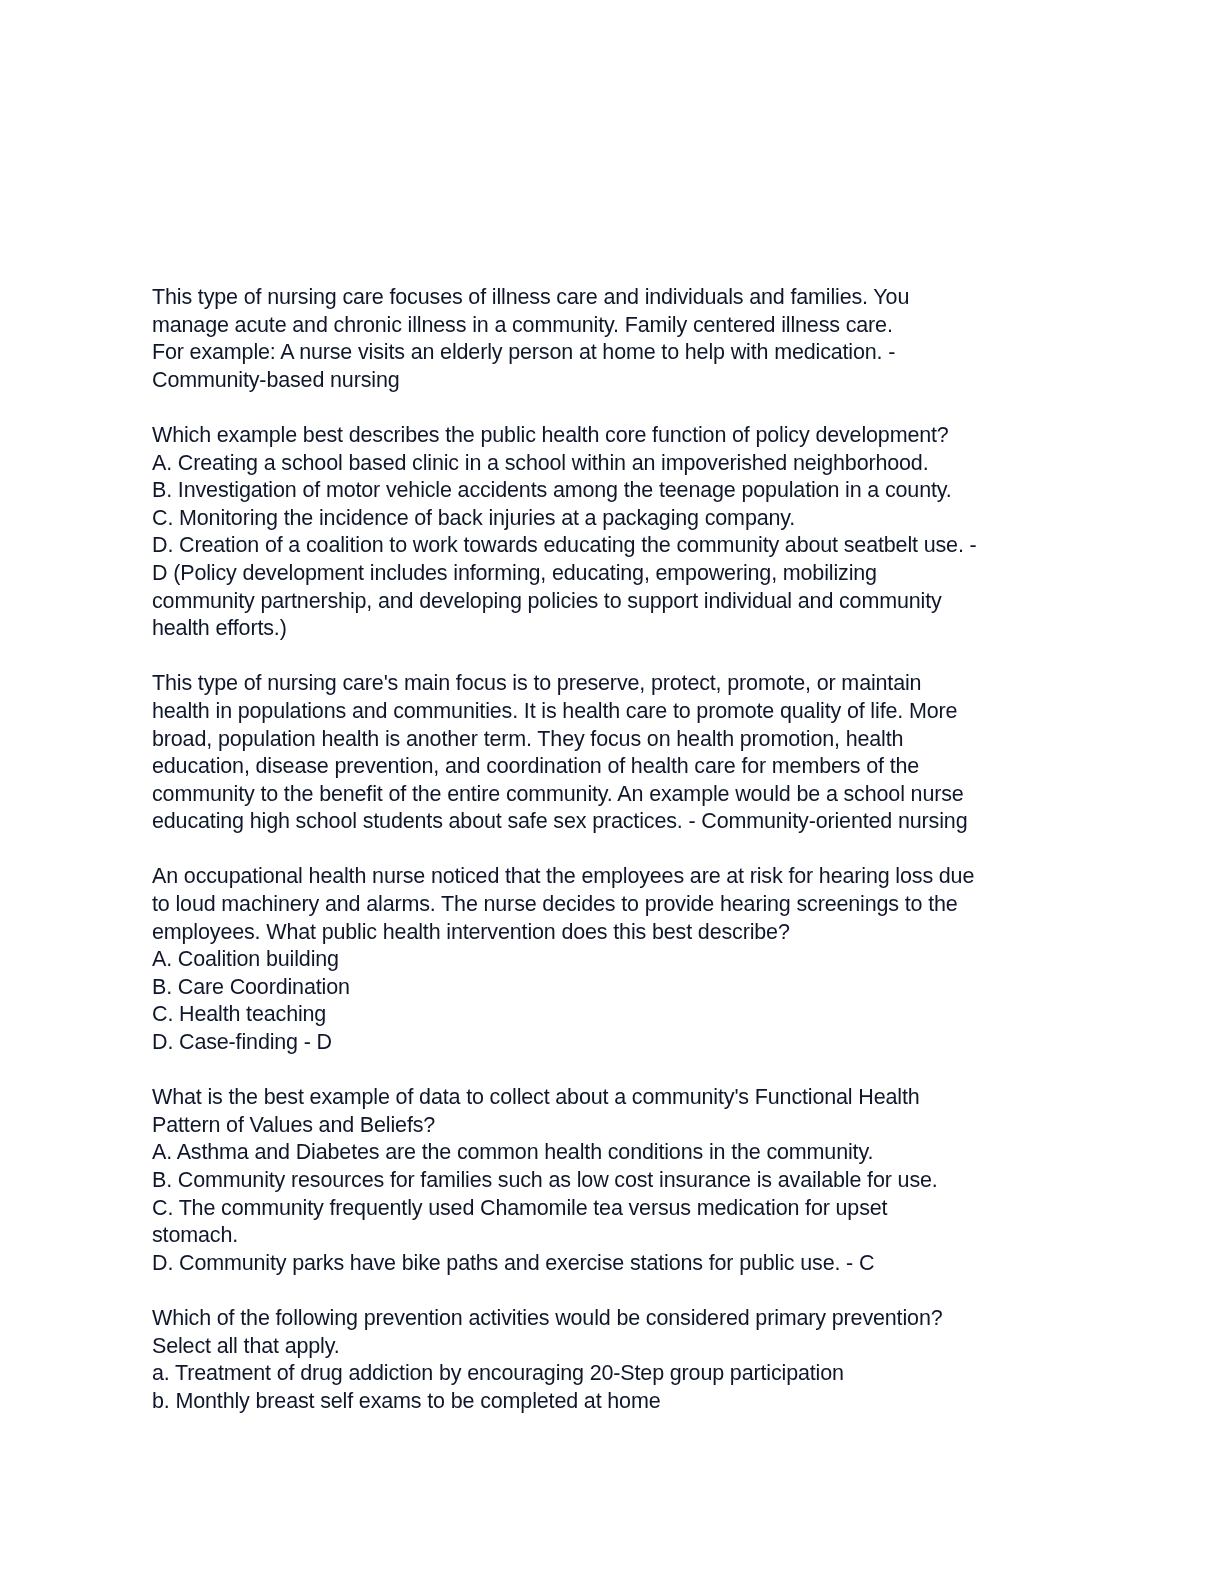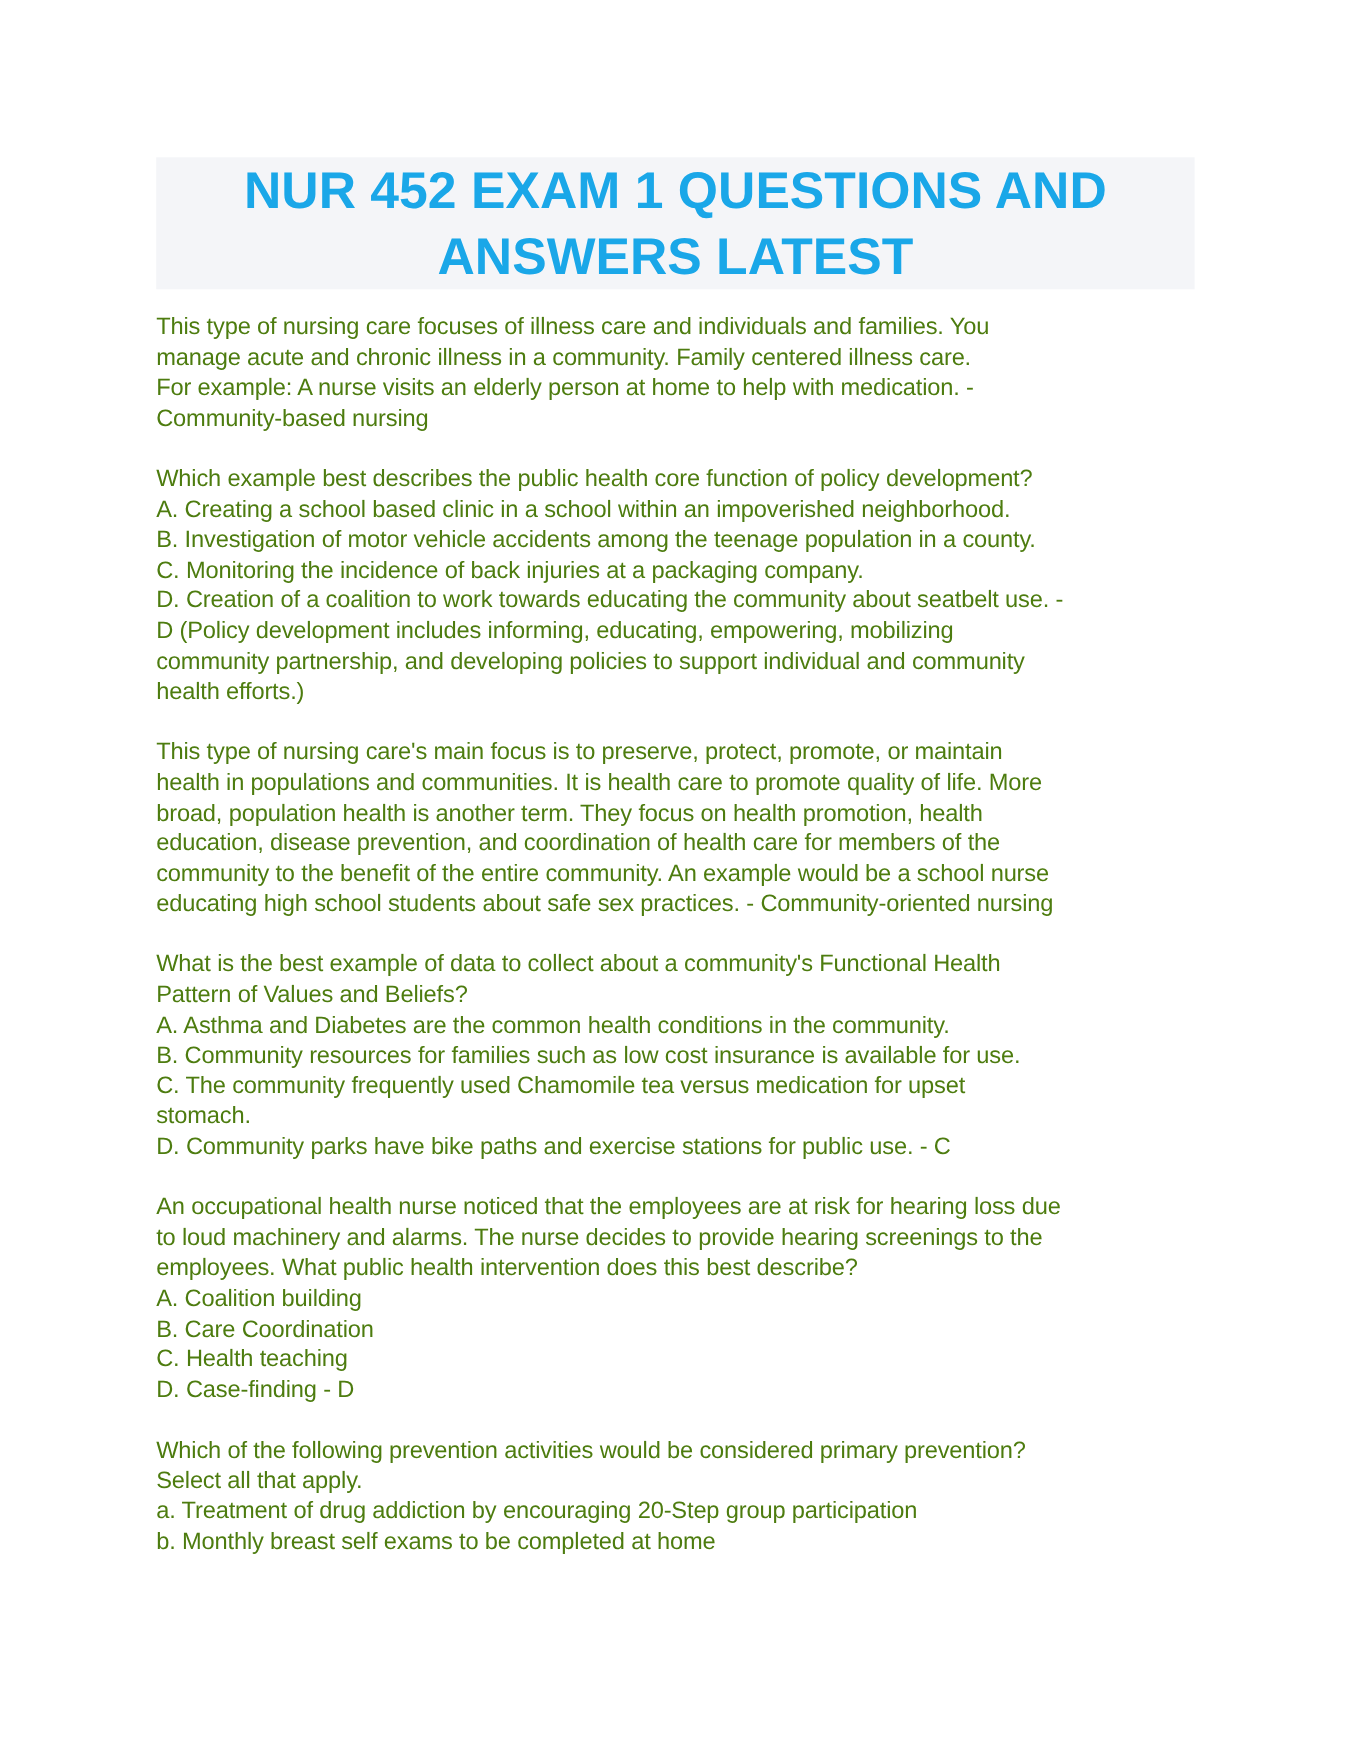--- a/index.html
+++ b/index.html
@@ -27,75 +27,71 @@
     padding: 0;
     font-size: 47px;
     line-height: 60px;
     font-weight: bold;
     text-align: center;
     white-space: pre-line;
     color: #1AA7E8;
   }
   .content {
     position: absolute;
-    left: 142px;
+    left: 152px;
     top: 284px;
     width: 960px;
     font-size: 21.5px;
     line-height: 27.6px;
     letter-spacing: -0.15px;
-    color: #4d7c0f;
+    color: #0f172a;
   }
   .para {
     margin: 0 0 27.6px 0;
     white-space: pre;
   }
 </style>
 </head>
 <body>
 
 <div class="page">
 
-  <header class="title-band">
-    <h1 class="doc-title">NUR 452 EXAM 1 QUESTIONS AND
-ANSWERS LATEST</h1>
-  </header>
 
   <main class="content">
     <p class="para">This type of nursing care focuses of illness care and individuals and families. You
 manage acute and chronic illness in a community. Family centered illness care.
 For example: A nurse visits an elderly person at home to help with medication. -
 Community-based nursing</p>
     <p class="para">Which example best describes the public health core function of policy development?
 A. Creating a school based clinic in a school within an impoverished neighborhood.
 B. Investigation of motor vehicle accidents among the teenage population in a county.
 C. Monitoring the incidence of back injuries at a packaging company.
 D. Creation of a coalition to work towards educating the community about seatbelt use. -
 D (Policy development includes informing, educating, empowering, mobilizing
 community partnership, and developing policies to support individual and community
 health efforts.)</p>
     <p class="para">This type of nursing care's main focus is to preserve, protect, promote, or maintain
 health in populations and communities. It is health care to promote quality of life. More
 broad, population health is another term. They focus on health promotion, health
 education, disease prevention, and coordination of health care for members of the
 community to the benefit of the entire community. An example would be a school nurse
 educating high school students about safe sex practices. - Community-oriented nursing</p>
+    <p class="para">An occupational health nurse noticed that the employees are at risk for hearing loss due
+to loud machinery and alarms. The nurse decides to provide hearing screenings to the
+employees. What public health intervention does this best describe?
+A. Coalition building
+B. Care Coordination
+C. Health teaching
+D. Case-finding - D</p>
     <p class="para">What is the best example of data to collect about a community's Functional Health
 Pattern of Values and Beliefs?
 A. Asthma and Diabetes are the common health conditions in the community.
 B. Community resources for families such as low cost insurance is available for use.
 C. The community frequently used Chamomile tea versus medication for upset
 stomach.
 D. Community parks have bike paths and exercise stations for public use. - C</p>
-    <p class="para">An occupational health nurse noticed that the employees are at risk for hearing loss due
-to loud machinery and alarms. The nurse decides to provide hearing screenings to the
-employees. What public health intervention does this best describe?
-A. Coalition building
-B. Care Coordination
-C. Health teaching
-D. Case-finding - D</p>
     <p class="para">Which of the following prevention activities would be considered primary prevention?
 Select all that apply.
 a. Treatment of drug addiction by encouraging 20-Step group participation
 b. Monthly breast self exams to be completed at home</p>
   </main>
 
 </div>
 
 </body></html>

